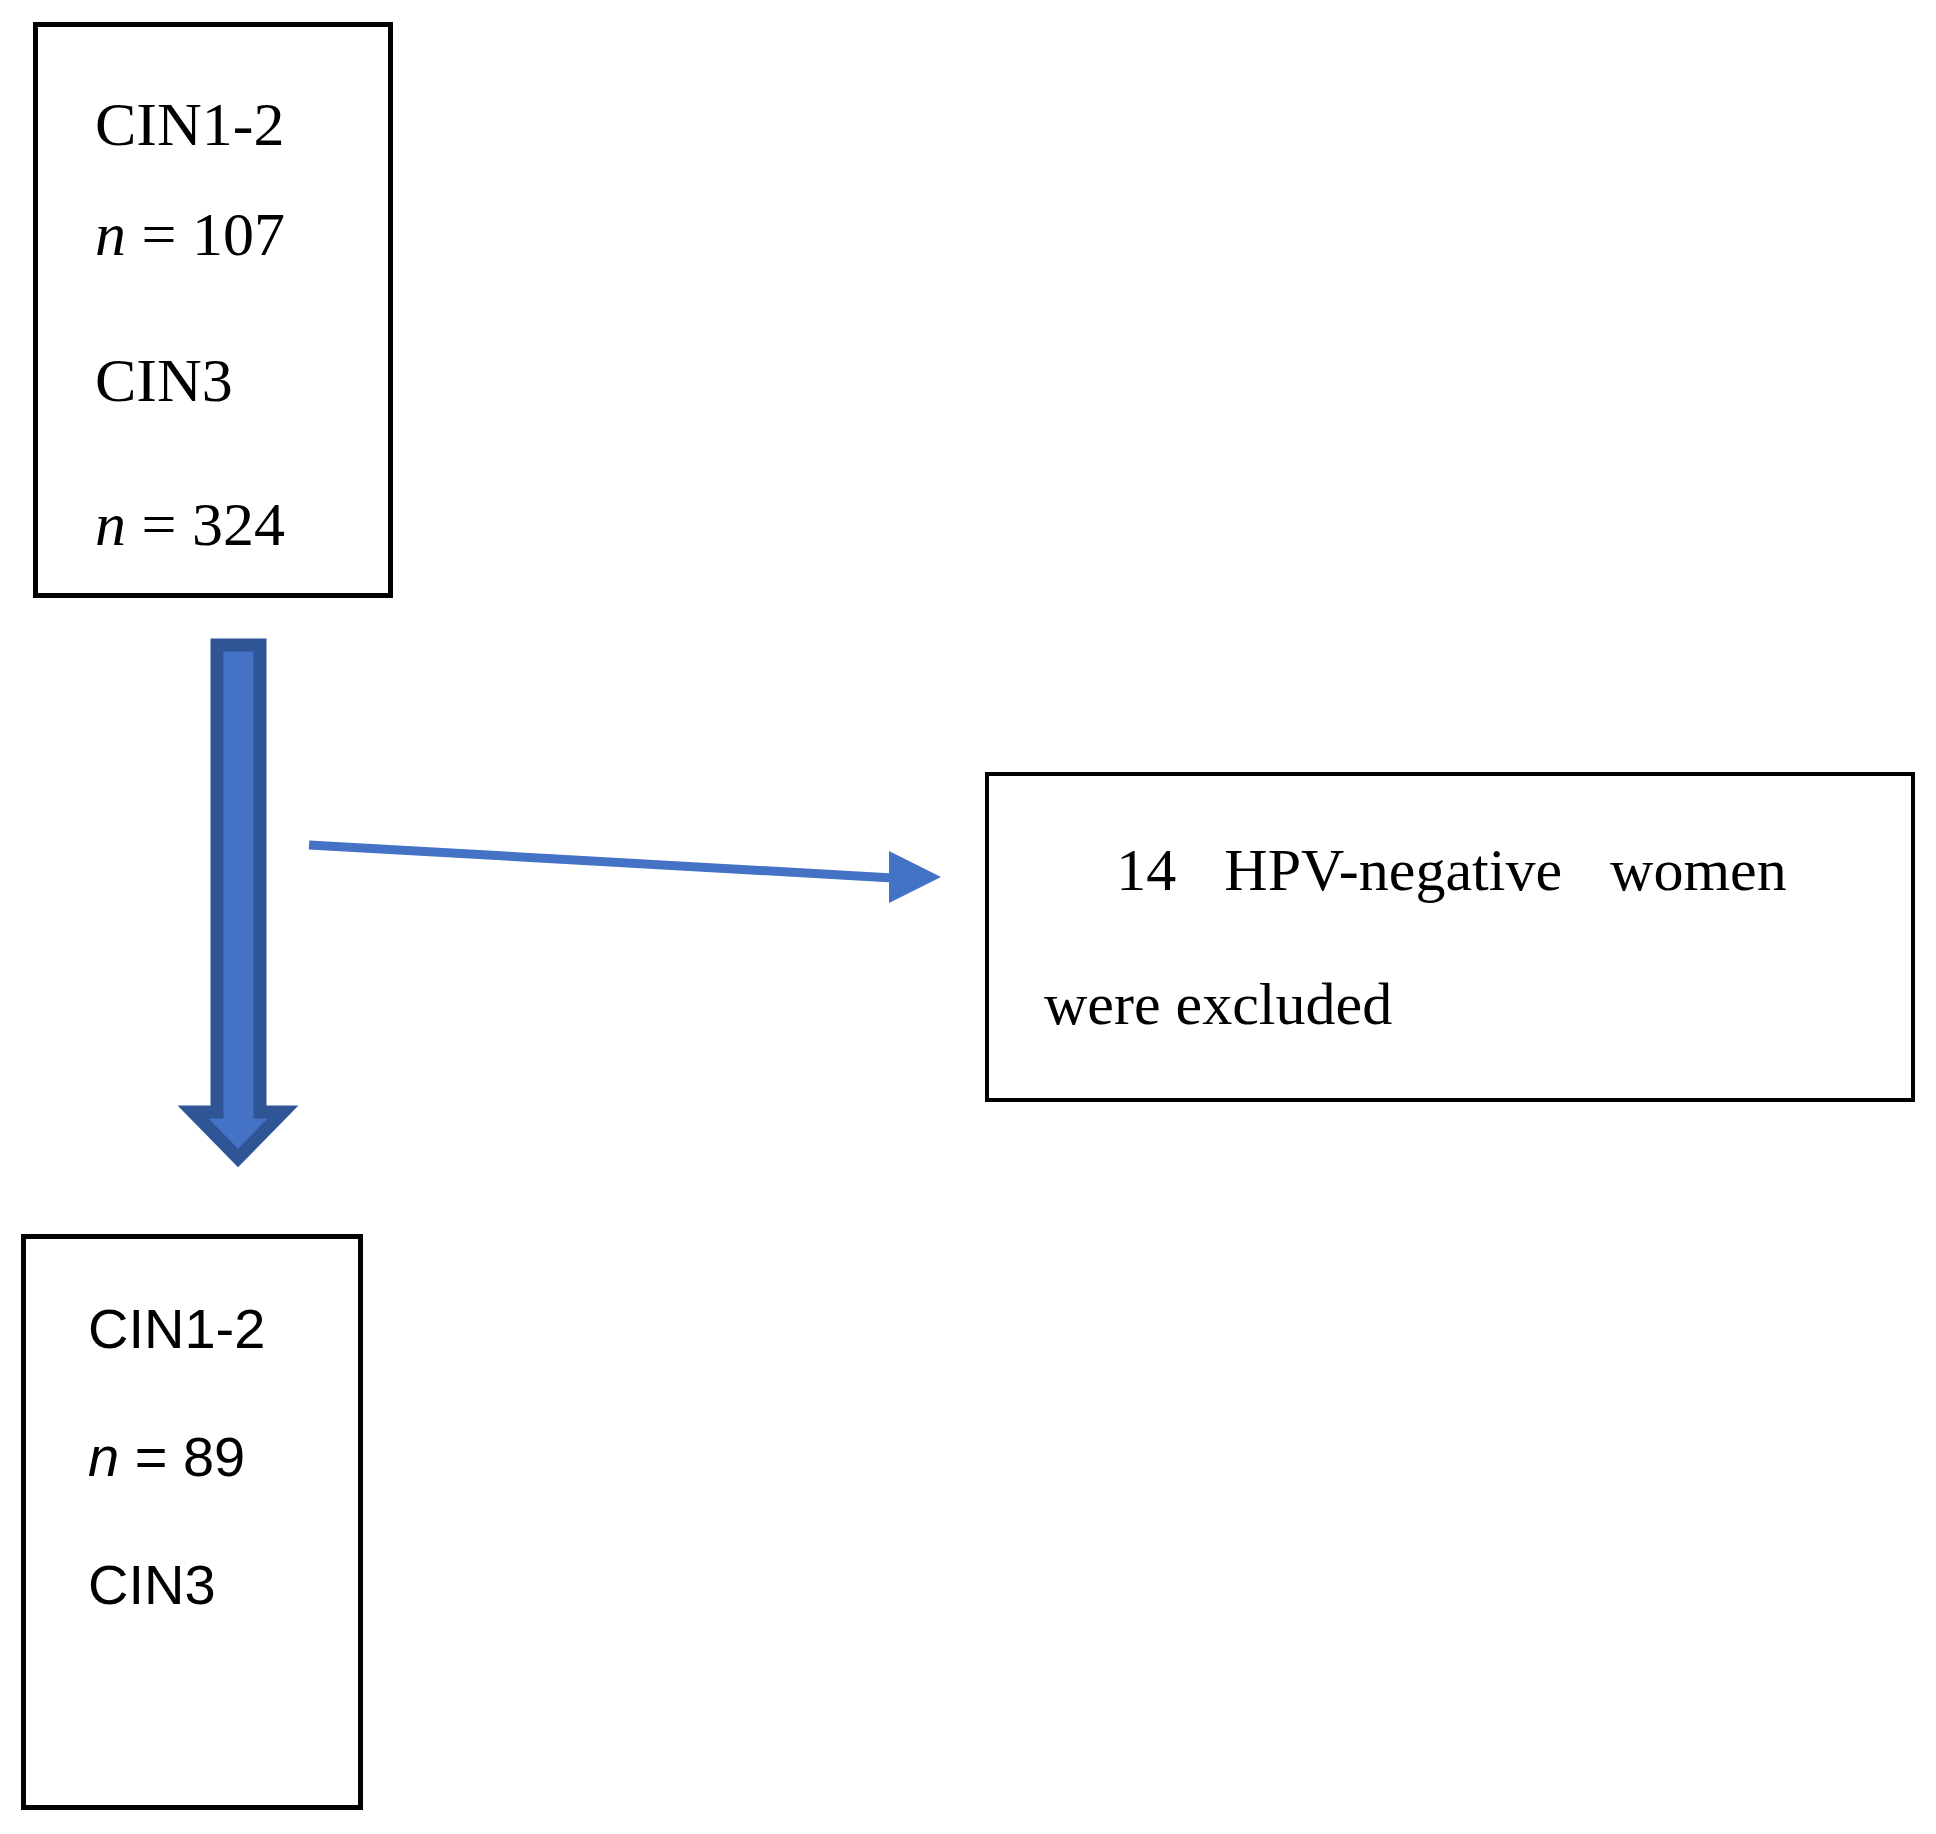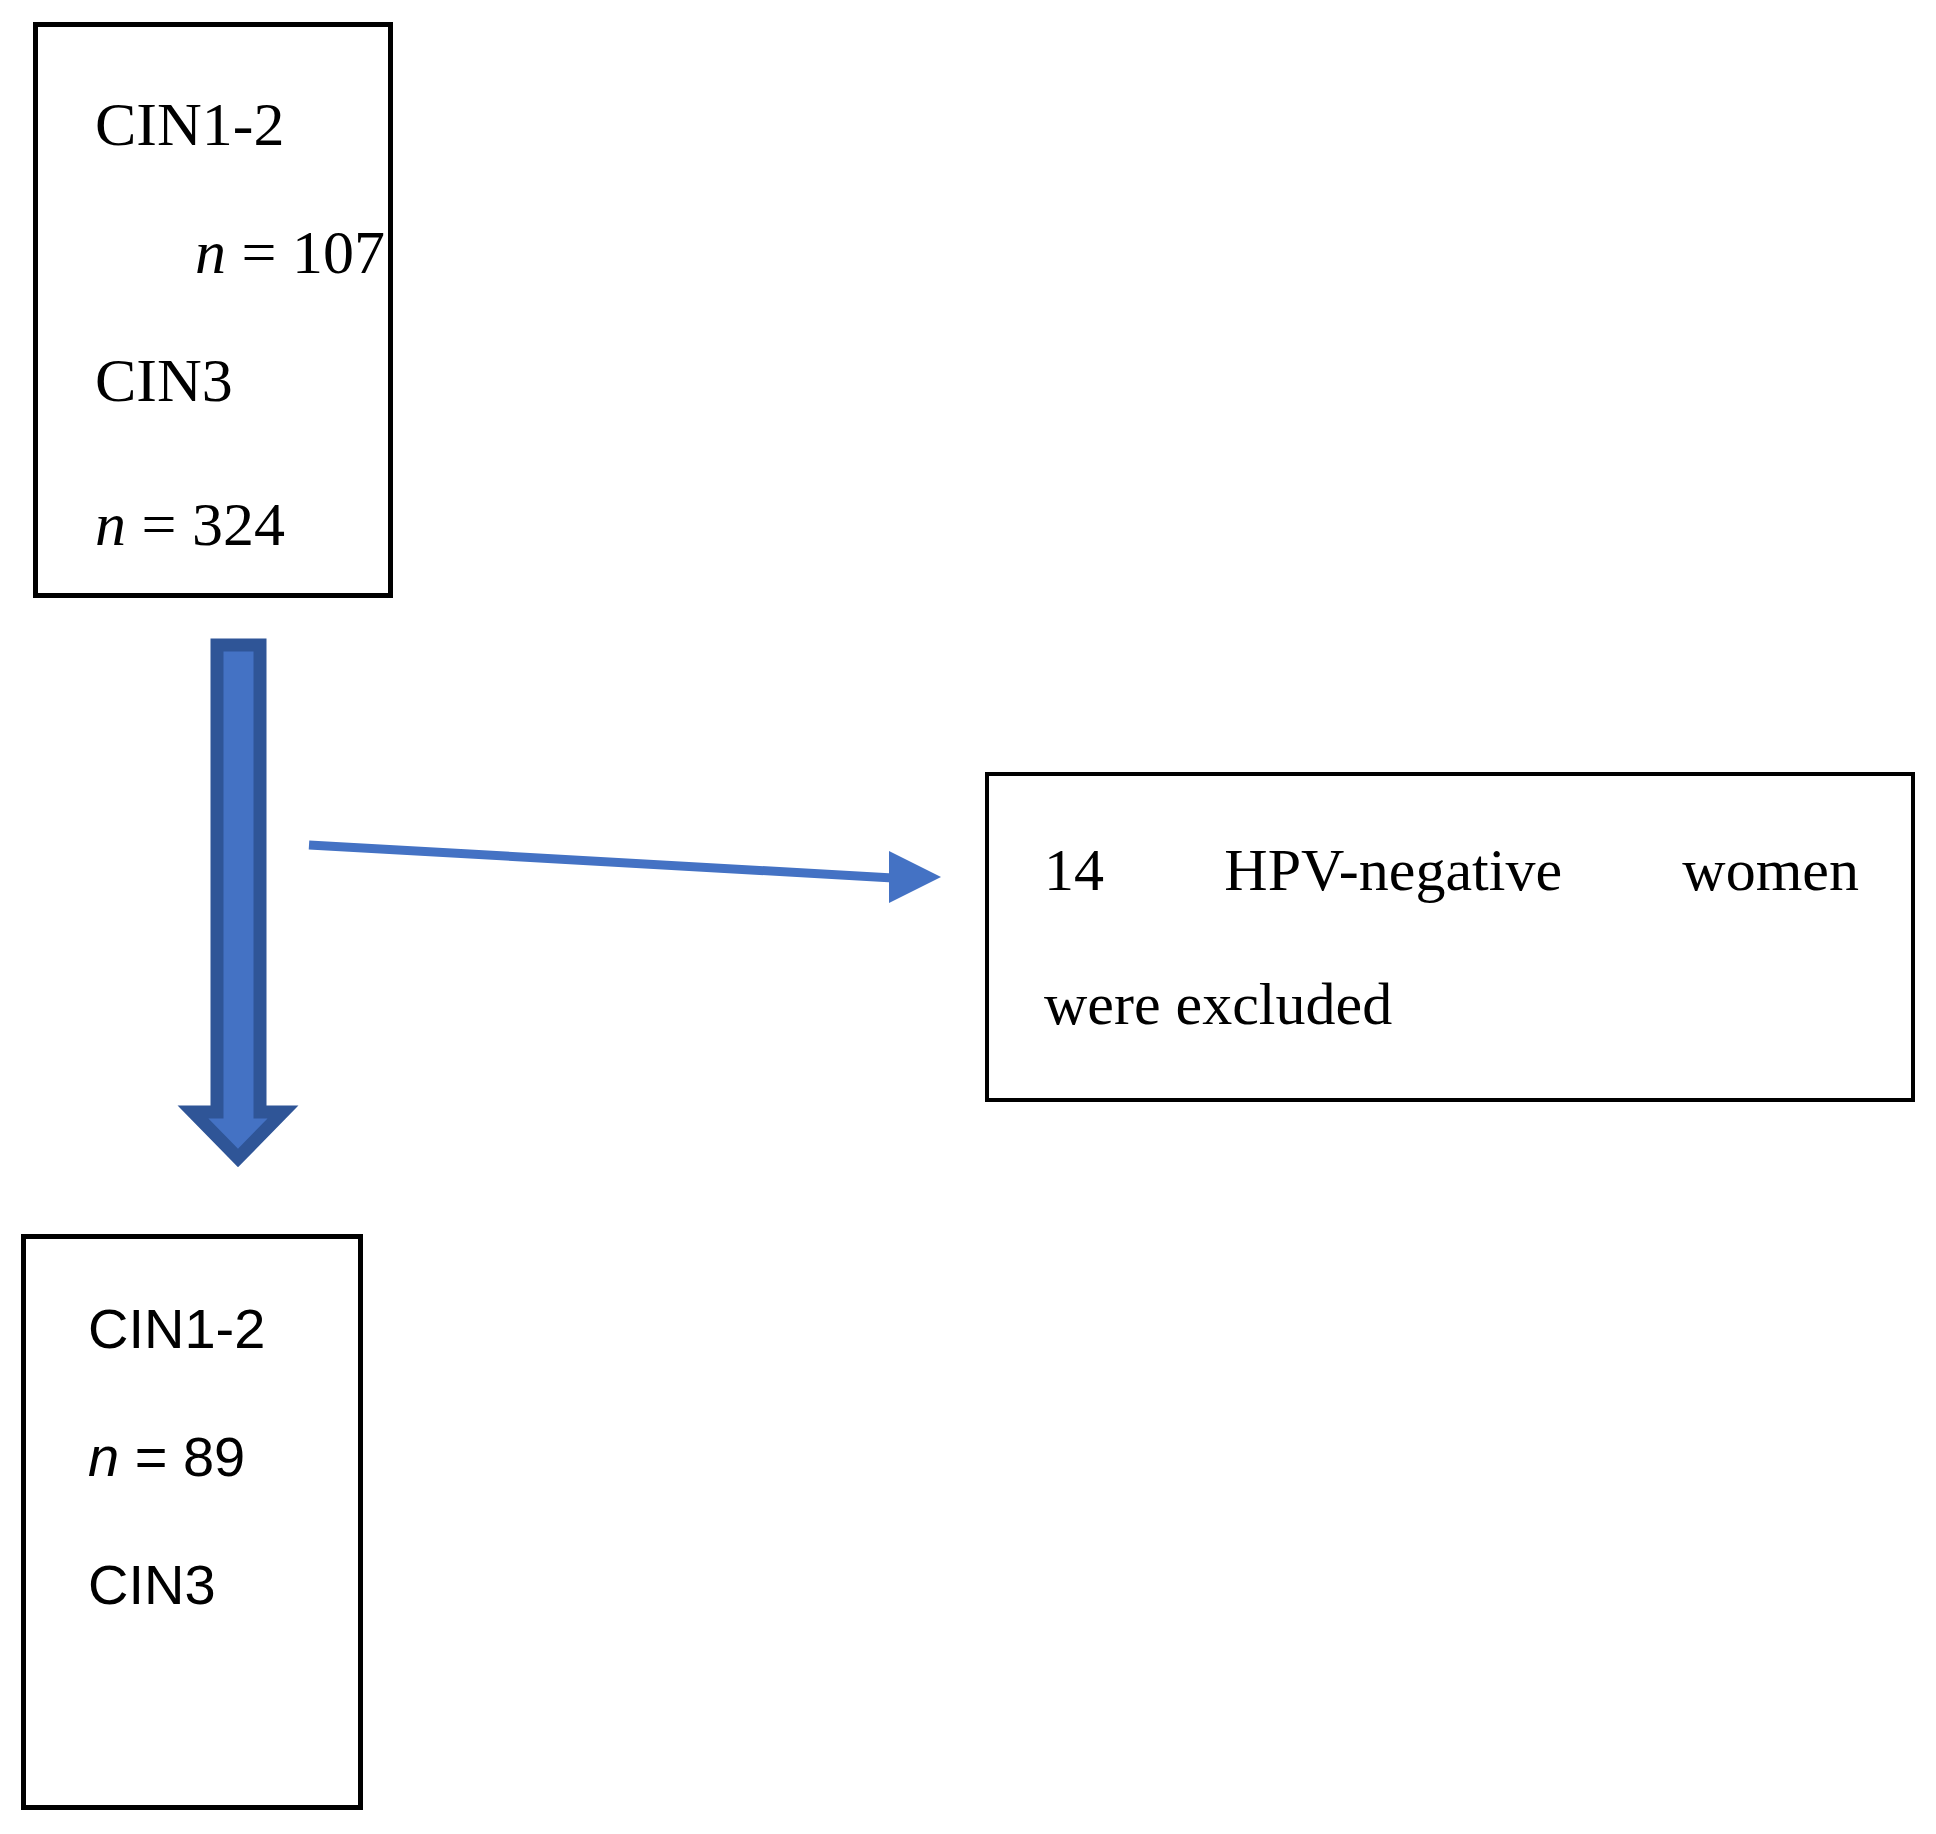--- a/index.html
+++ b/index.html
@@ -43,21 +43,21 @@
     position: absolute;
     left: 57px;
     width: 290px;
     font-family: "Liberation Serif", serif;
     font-size: 62px;
     line-height: 62px;
     color: #000000;
     white-space: nowrap;
   }
   #box-baseline-cohort .line-1 { top: 66px;  }
-  #box-baseline-cohort .line-2 { top: 194px; text-align: right; }
+  #box-baseline-cohort .line-2 { top: 176px; }
   #box-baseline-cohort .line-3 { top: 322px; }
   #box-baseline-cohort .line-4 { top: 466px; }
 
   
   #box-final-cohort {
     left: 21px;
     top: 1234px;
     width: 342px;
     height: 576px;
   }
@@ -89,21 +89,22 @@
     left: 55px;
     width: 815px;
     font-family: "Liberation Serif", serif;
     font-size: 60px;
     line-height: 60px;
     color: #000000;
   }
   #box-exclusion .line-1 {
     top: 64px;
     display: flex;
-    justify-content: space-between;
+    justify-content: center;
+    gap: 48px;
   }
   #box-exclusion .line-2 { top: 198px; }
 
   .italic-n {
     font-style: italic;
   }
 
   svg.connector-layer {
     position: absolute;
     left: 0;

